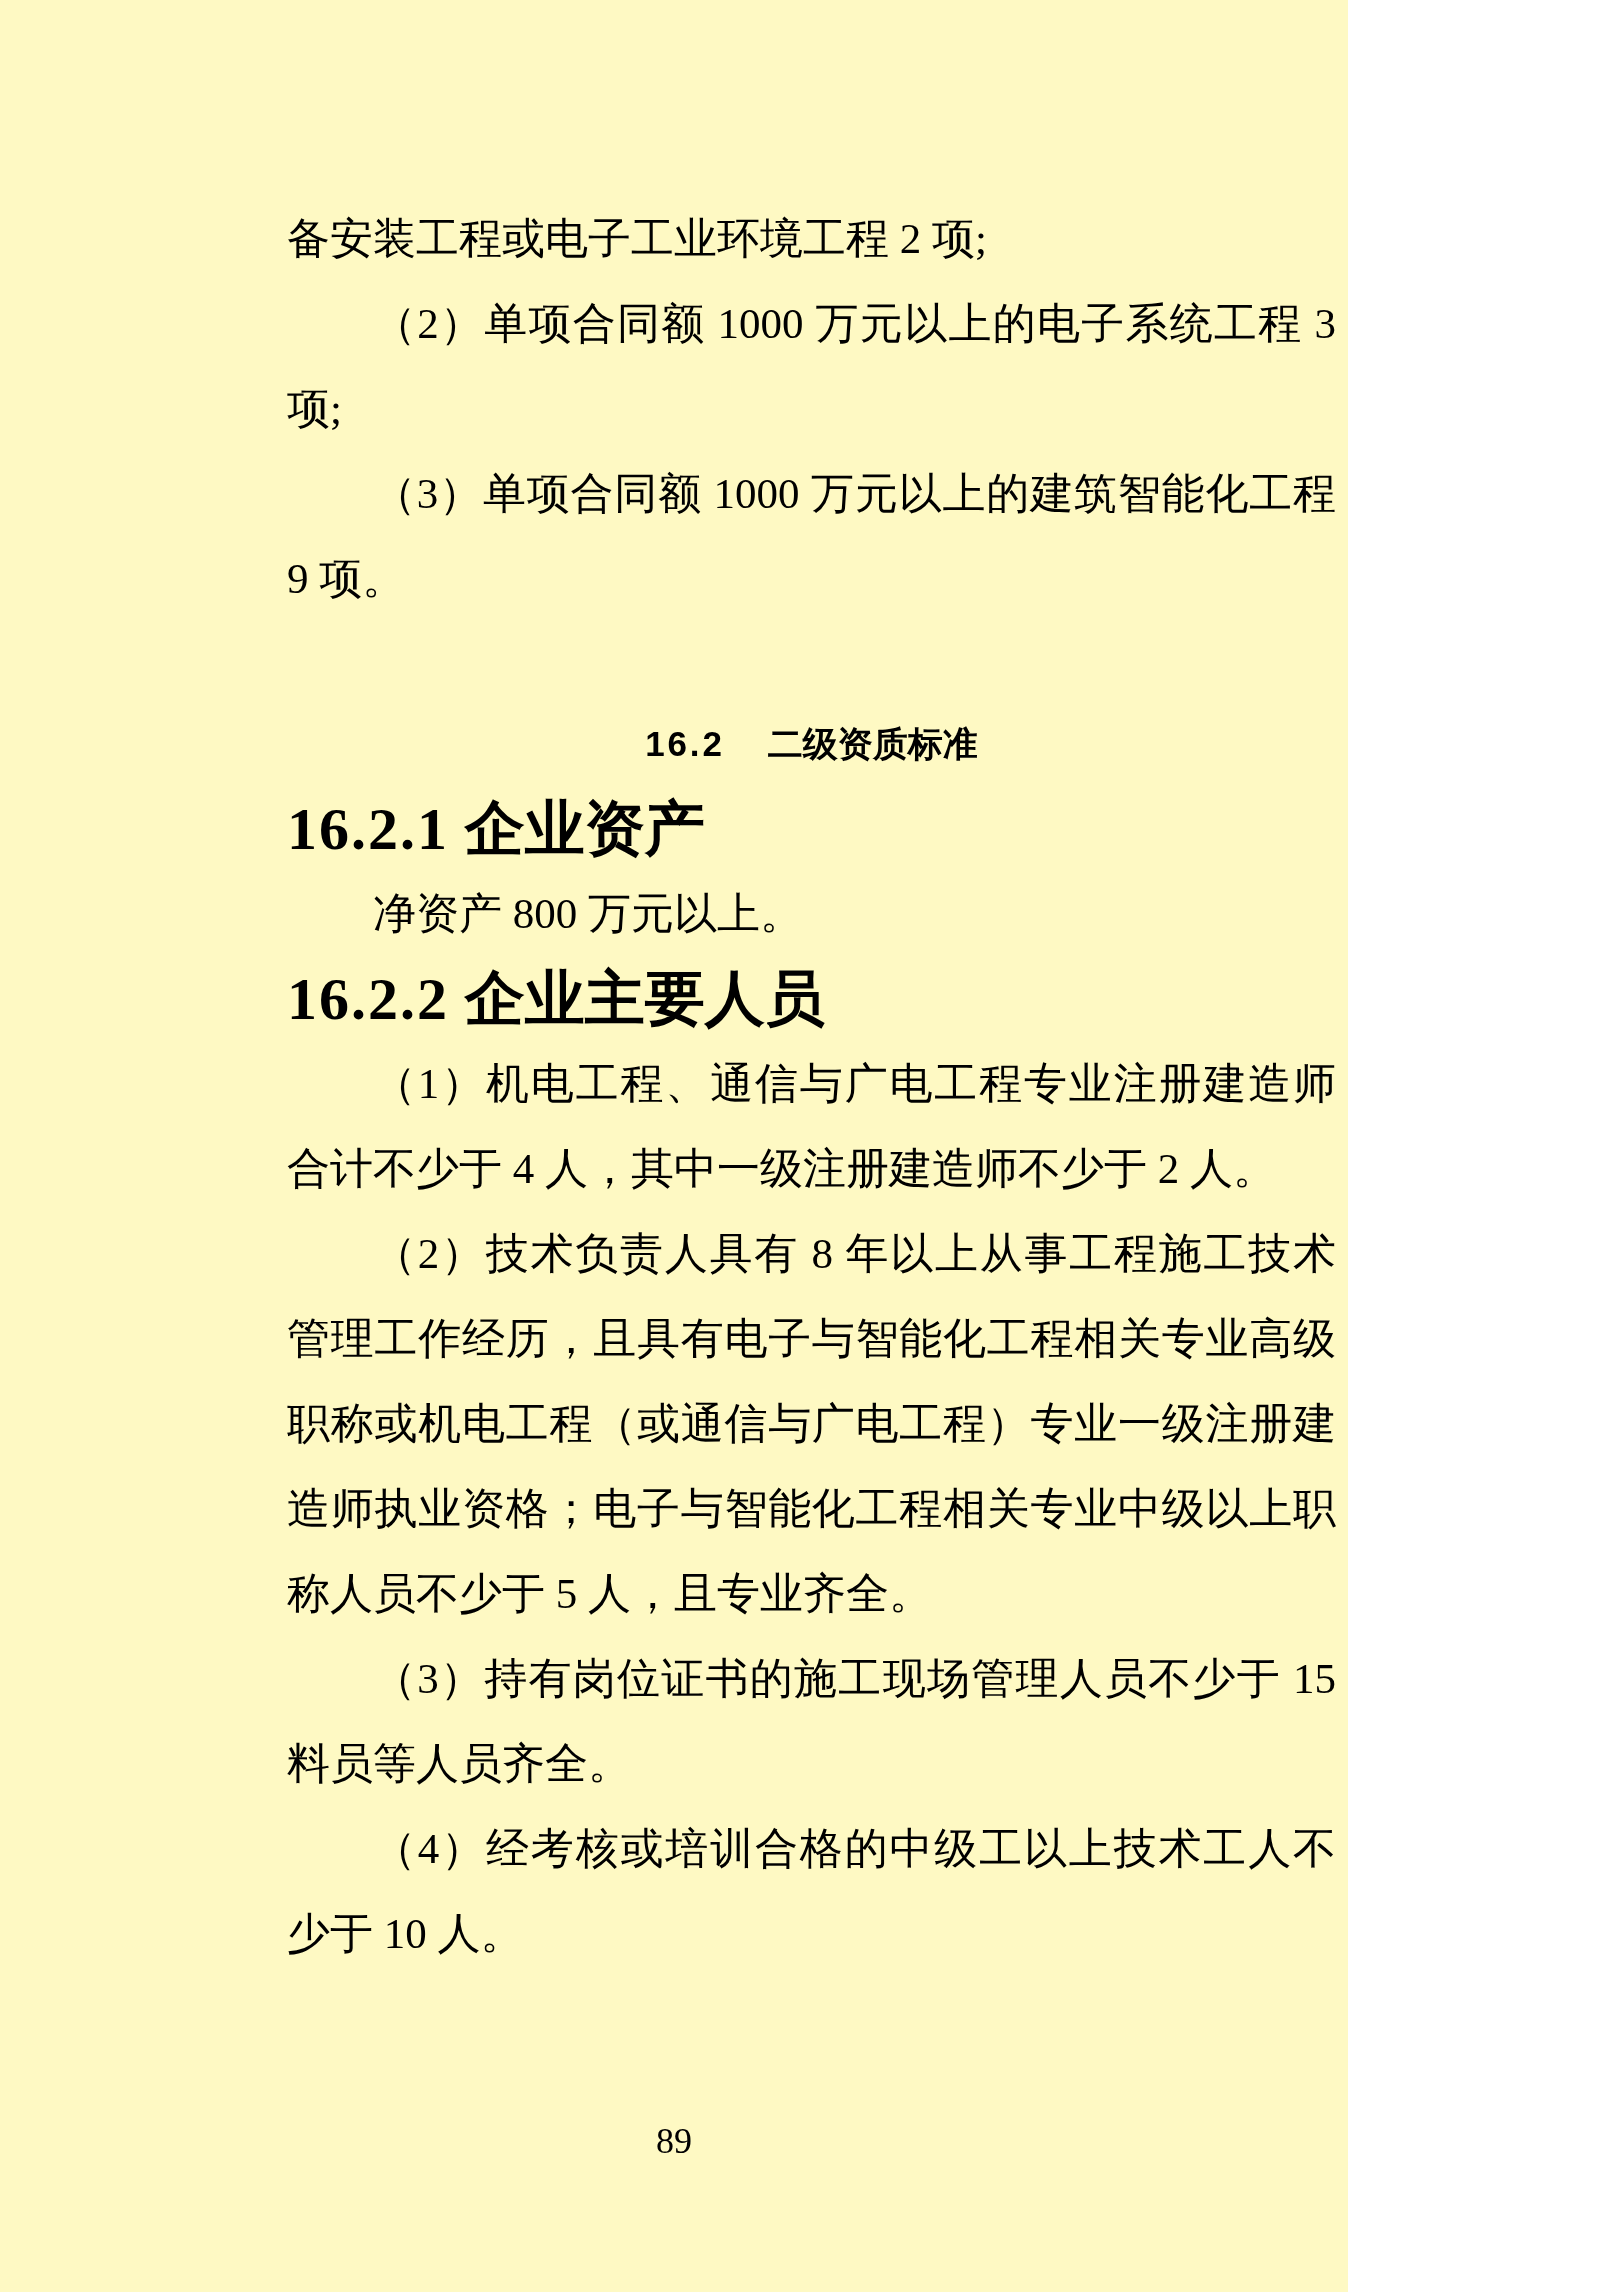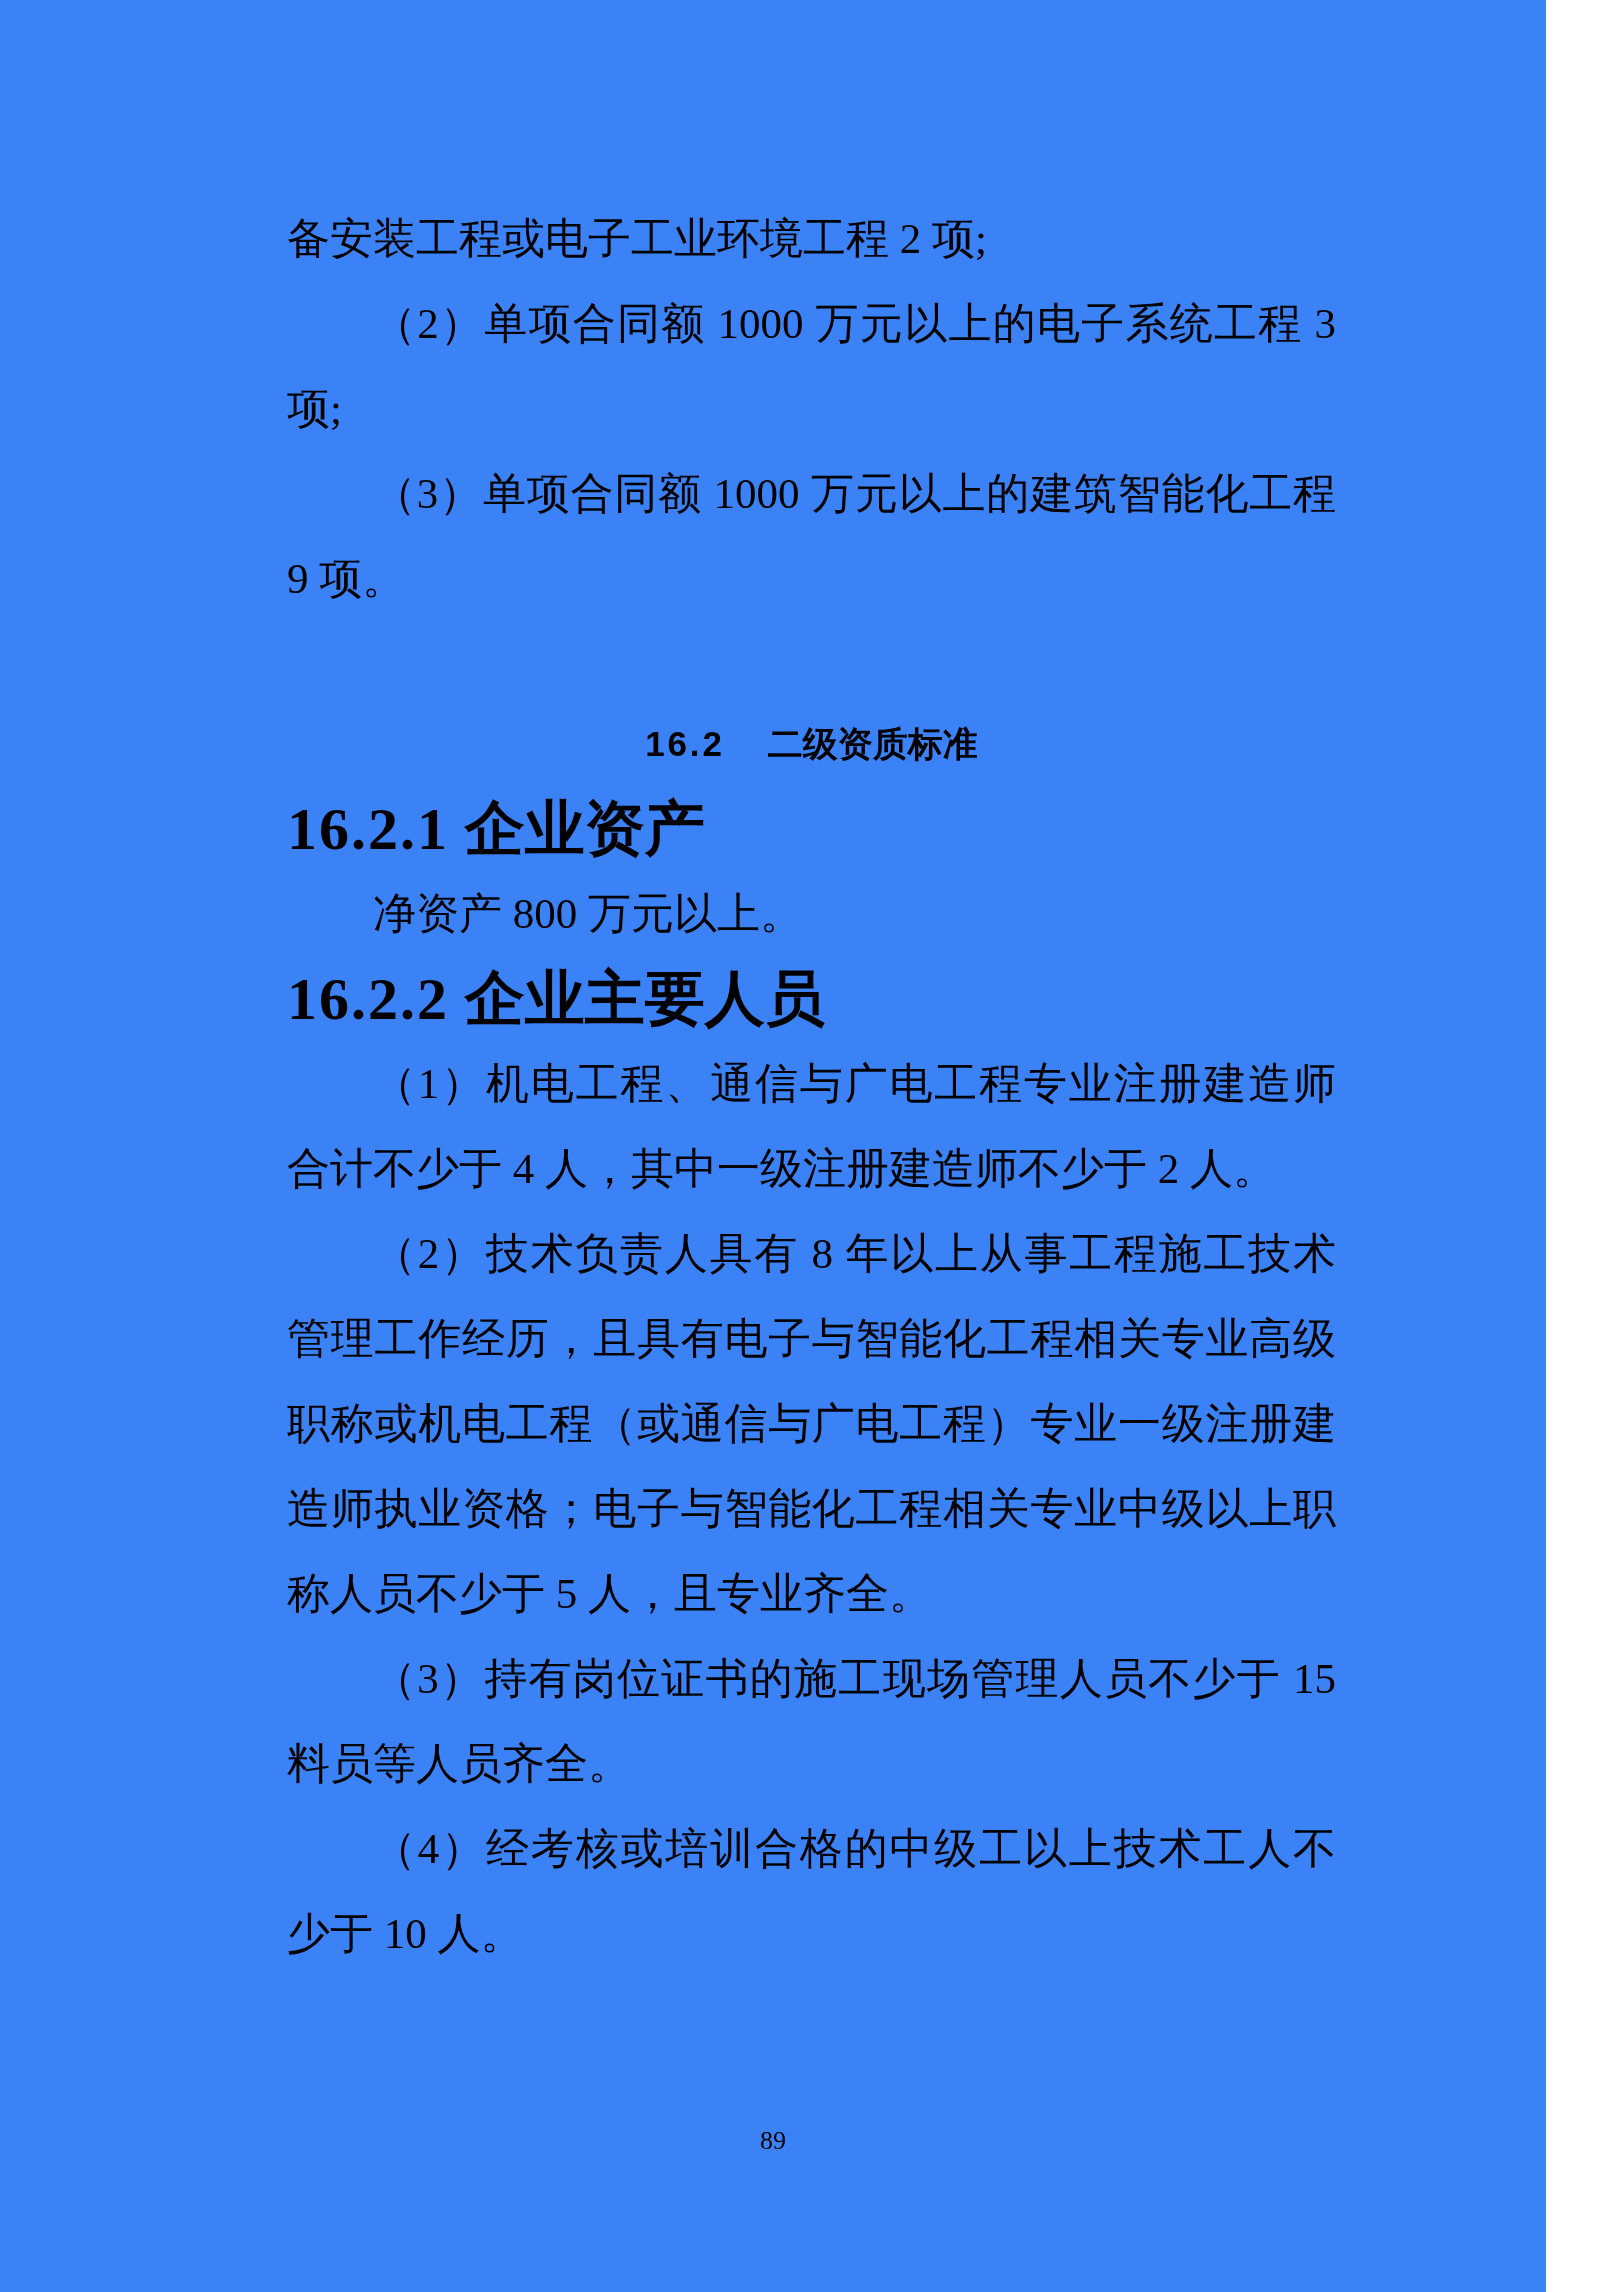--- a/index.html
+++ b/index.html
@@ -2,23 +2,23 @@
 <html><head>
 <meta charset="utf-8">
 <style>
   html, body {
     margin: 0;
     padding: 0;
     background: #ffffff;
   }
   .page {
     position: relative;
-    width: 1546px;
+    width: 1348px;
     height: 2293px;
-    background: #3b82f6;
+    background: #fef9c3;
     color: #000000;
     font-family: "Liberation Serif", "DejaVu Serif", serif;
     overflow: hidden;
   }
   .content {
     position: absolute;
     left: 287px;
     top: 196px;
     width: 1049px;
   }
@@ -61,21 +61,21 @@
     font-family: "Liberation Serif", "DejaVu Serif", serif;
     letter-spacing: 2px;
     margin-right: 15.7px;
   }
   .page-number {
     position: absolute;
     top: 2125px;
     left: 0;
     width: 100%;
     text-align: center;
-    font-size: 26px;
+    font-size: 36px;
     line-height: 32px;
     font-family: "Liberation Serif", "DejaVu Serif", serif;
   }
 </style>
 </head>
 <body>
 
 <div class="page">
   <div class="content">
 

